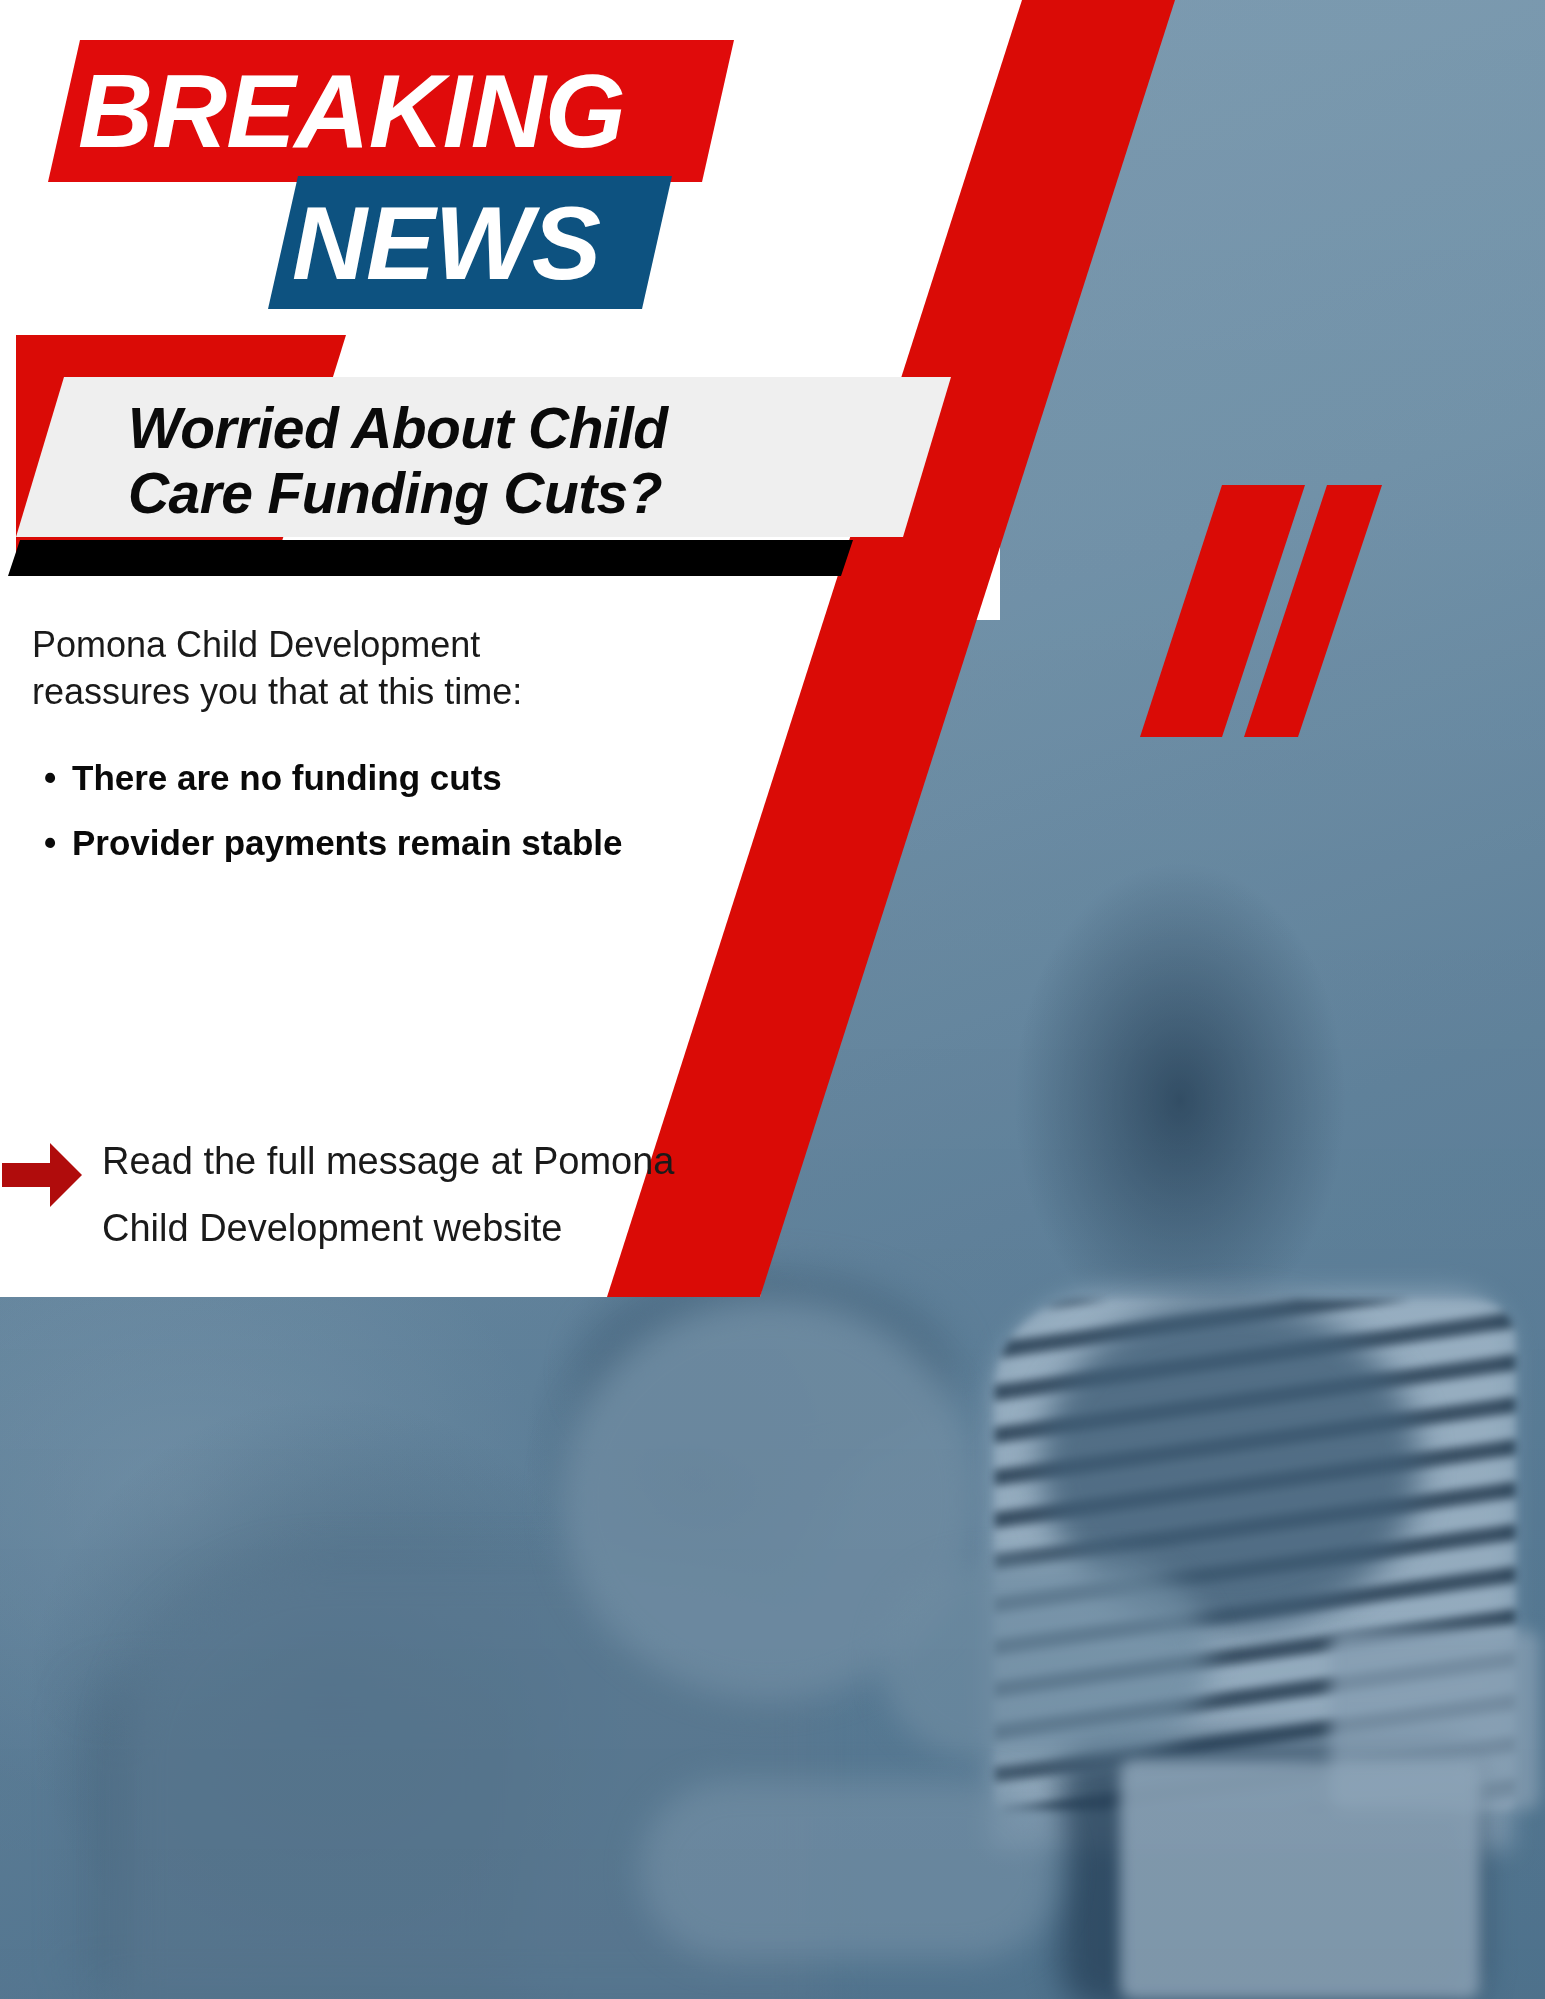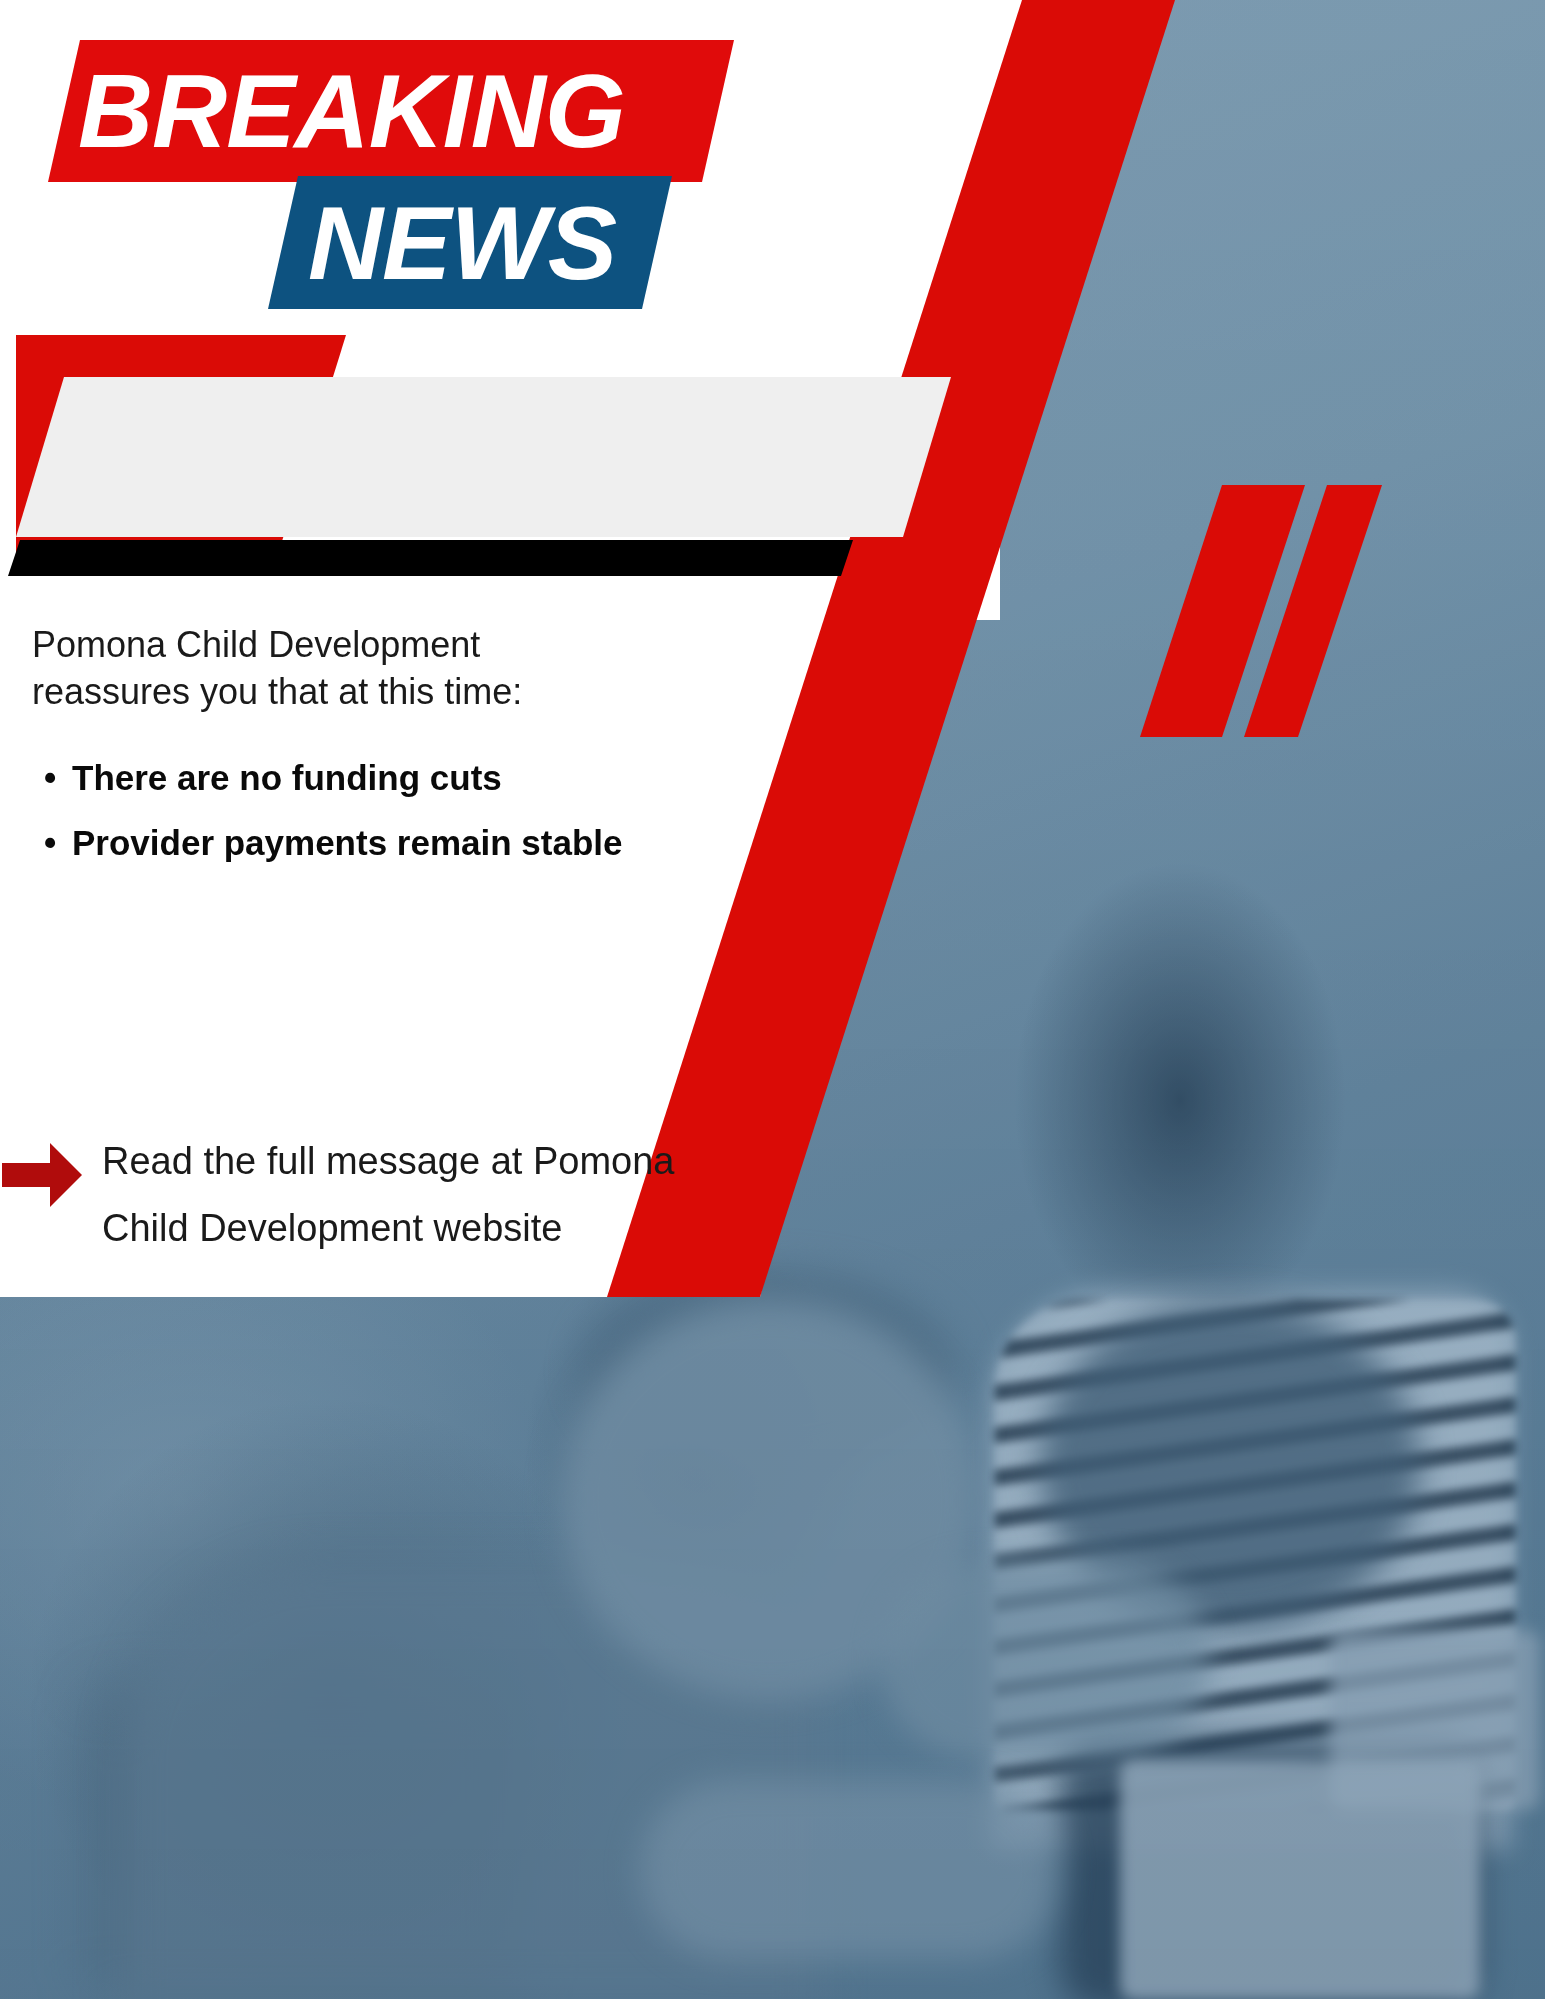--- a/index.html
+++ b/index.html
@@ -116,21 +116,21 @@
     letter-spacing:-1px;line-height:1;
     font-family:"Liberation Sans",sans-serif;
     white-space:nowrap;
   }
   .news-band{
     position:absolute;left:268px;top:176px;width:404px;height:133px;
     background:#0d5280;
     clip-path:polygon(30px 0, 404px 0, 374px 133px, 0 133px);
   }
   .news-text{
-    position:absolute;left:308px;top:178px;width:392px;height:130px;
+    position:absolute;left:292px;top:178px;width:392px;height:130px;
     display:flex;align-items:center;
     color:#ffffff;
     font-size:104px;font-weight:700;font-style:italic;
     letter-spacing:-1px;line-height:1;
     white-space:nowrap;
   }
 
   
   .headline-red{
     position:absolute;left:16px;top:335px;width:330px;height:232px;
@@ -236,20 +236,22 @@
   <div class="thin-stripe-2"></div>
 
   <div class="breaking-band"></div>
   <div class="breaking-text">BREAKING</div>
 
   <div class="news-band"></div>
   <div class="news-text">NEWS</div>
 
   <div class="headline-red"></div>
   <div class="headline-band"></div>
+  <div class="headline-text">Worried About Child
+Care Funding Cuts?</div>
   <div class="black-bar"></div>
 
   <div class="lede">Pomona Child Development
 reassures you that at this time:</div>
 
   <ul class="bullets">
     <li>There are no funding cuts</li>
     <li>Provider payments remain stable</li>
   </ul>
 

